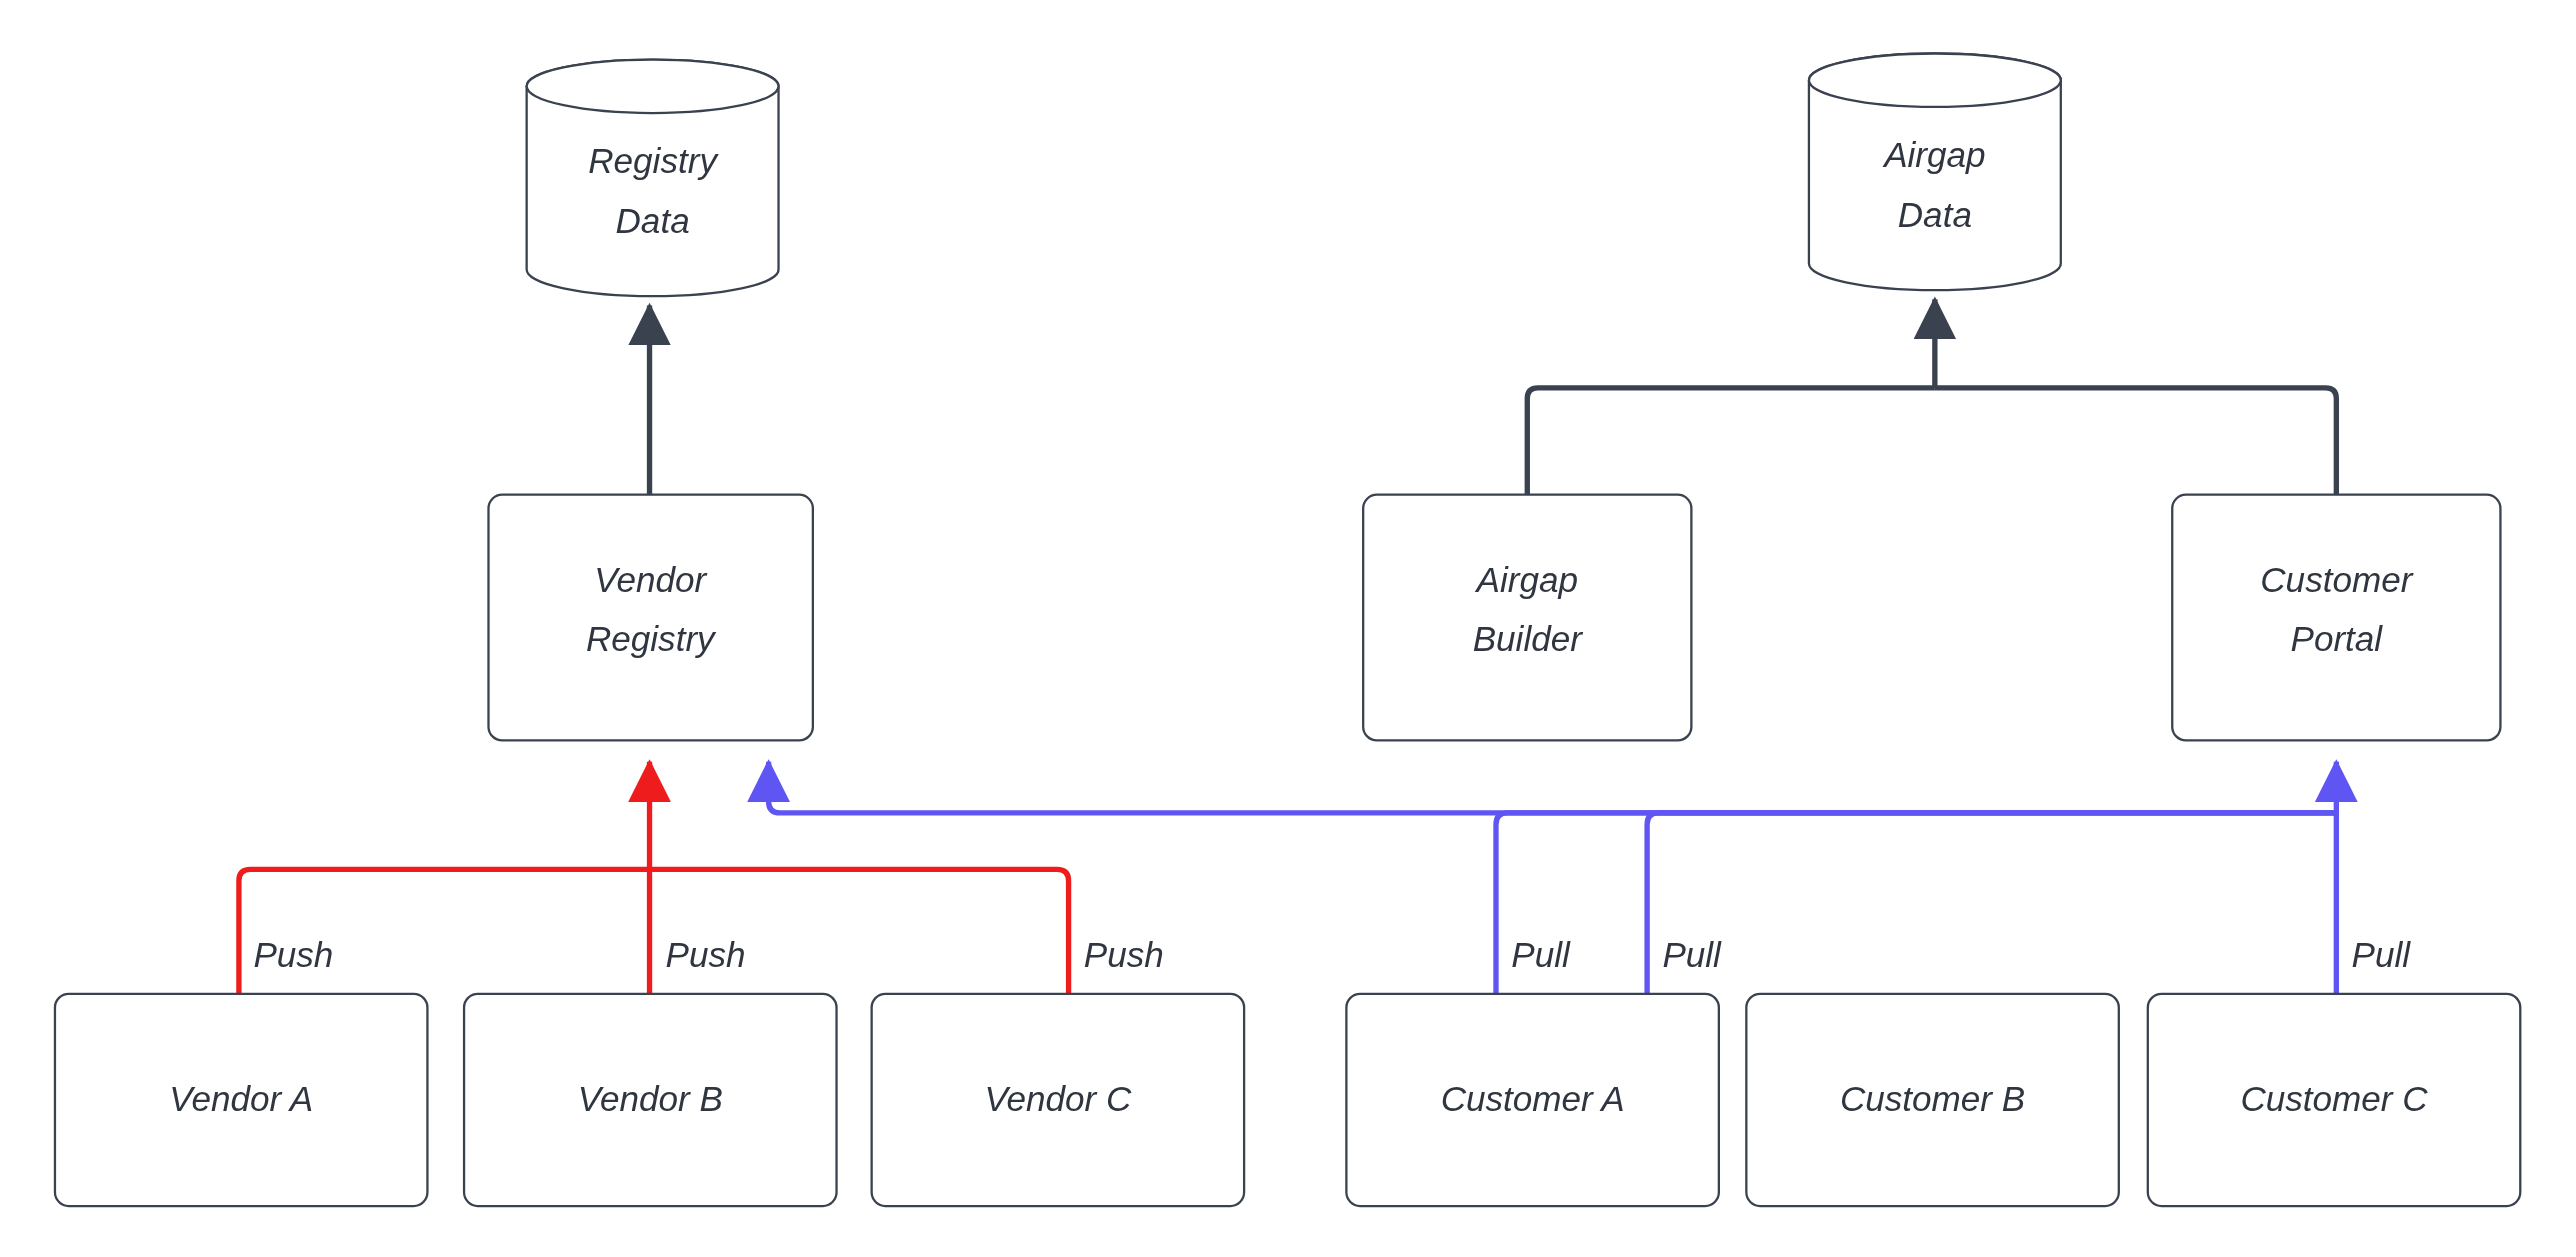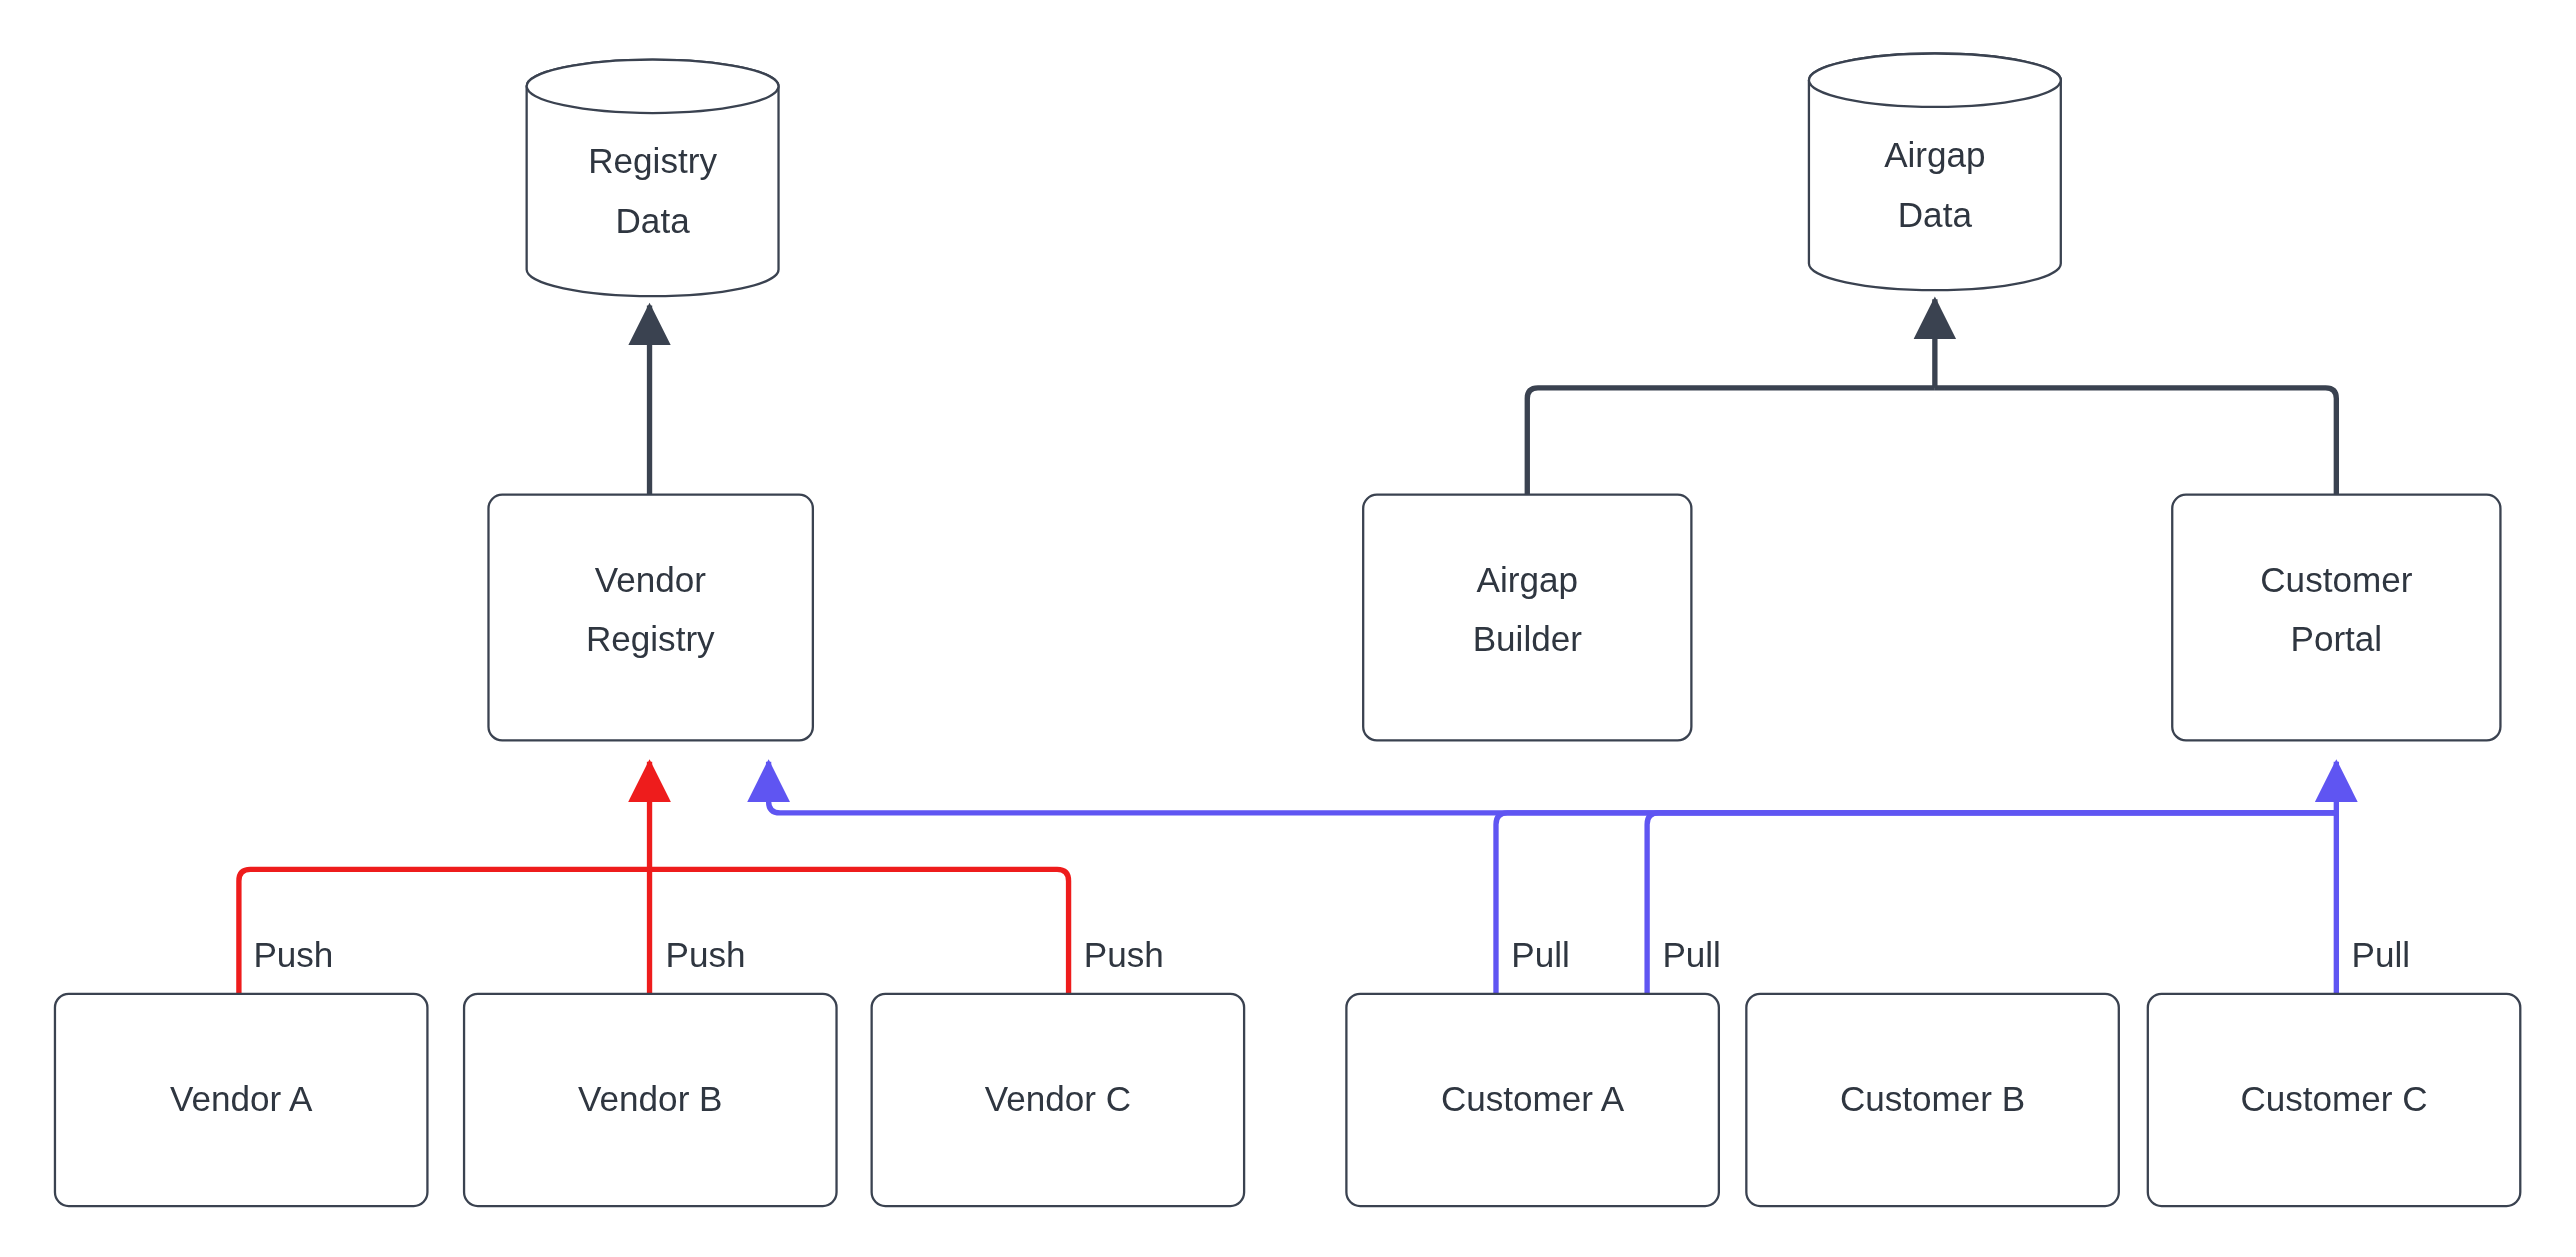--- a/index.html
+++ b/index.html
@@ -11,20 +11,21 @@
     width: 2576px;
     height: 1258px;
     font-family: "Liberation Sans", sans-serif;
     overflow: hidden;
   }
   #diagram-root {
     position: relative;
     width: 2576px;
     height: 1070px;
     background: #ffffff;
+    font-style: italic;
   }
   svg#diagram-svg {
     display: block;
     width: 2576px;
     height: 1258px;
   }
   .node-shape {
     fill: #ffffff;
     stroke: #3a4250;
     stroke-width: 3;

